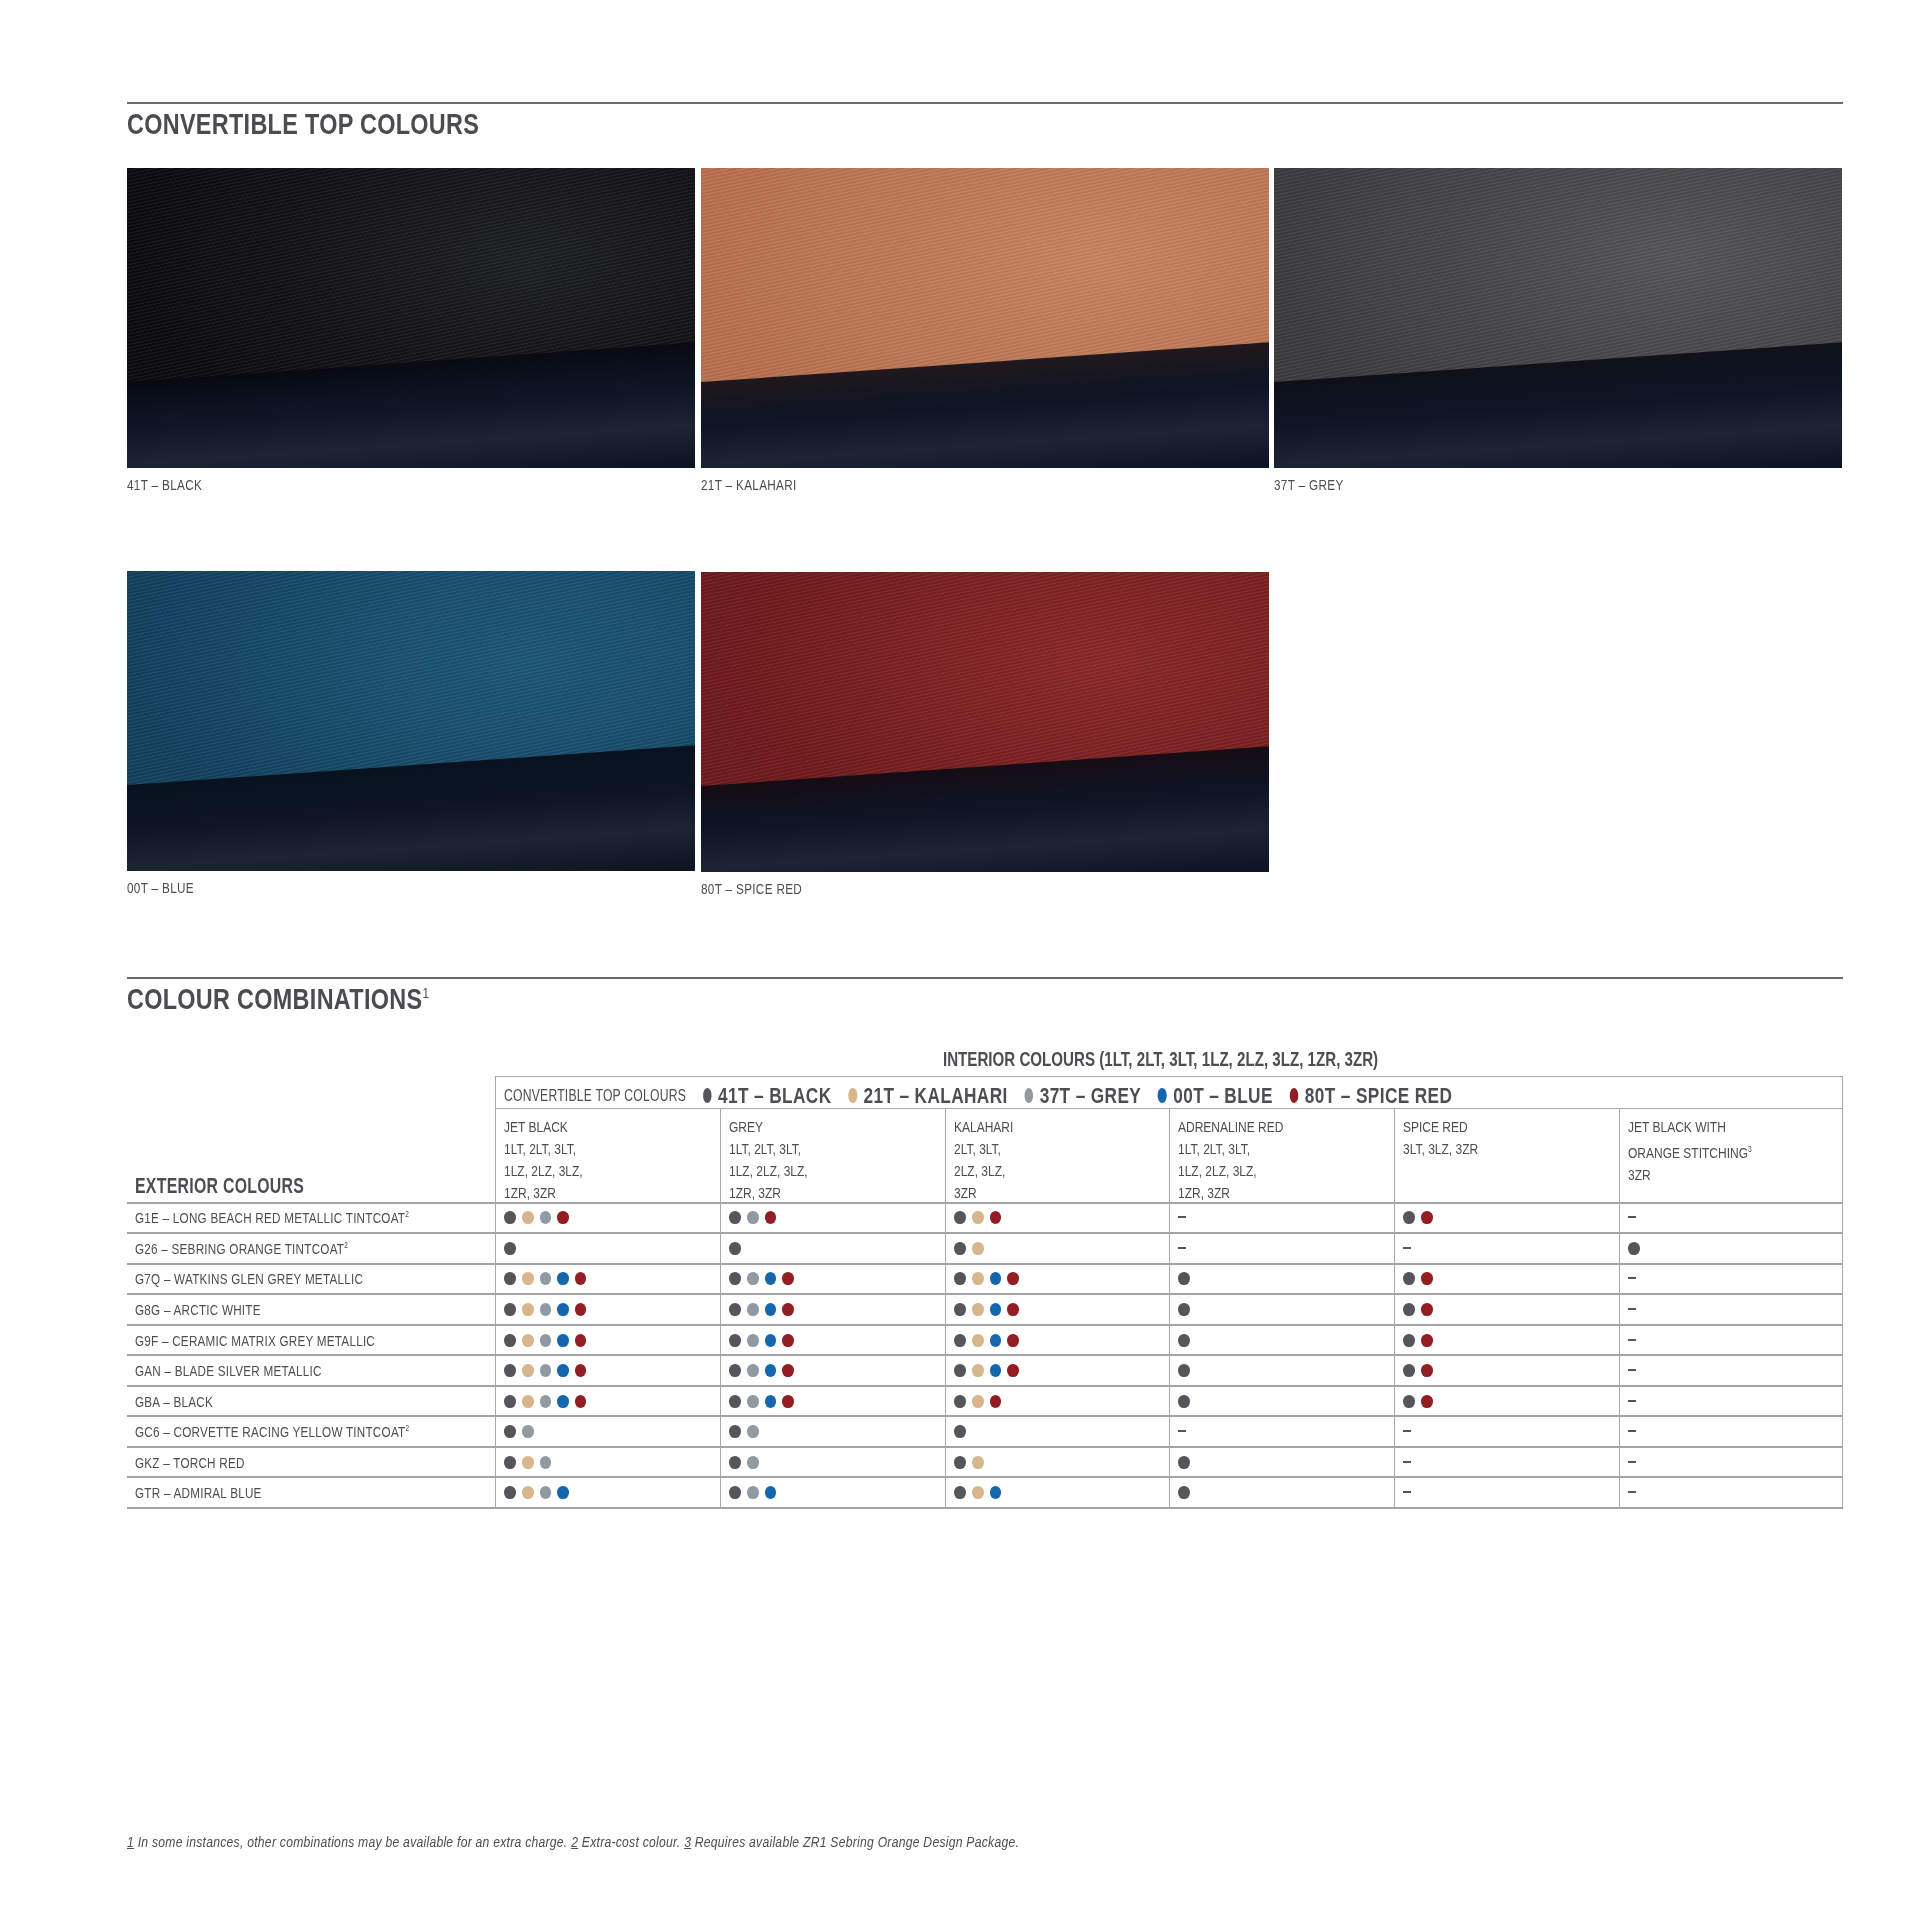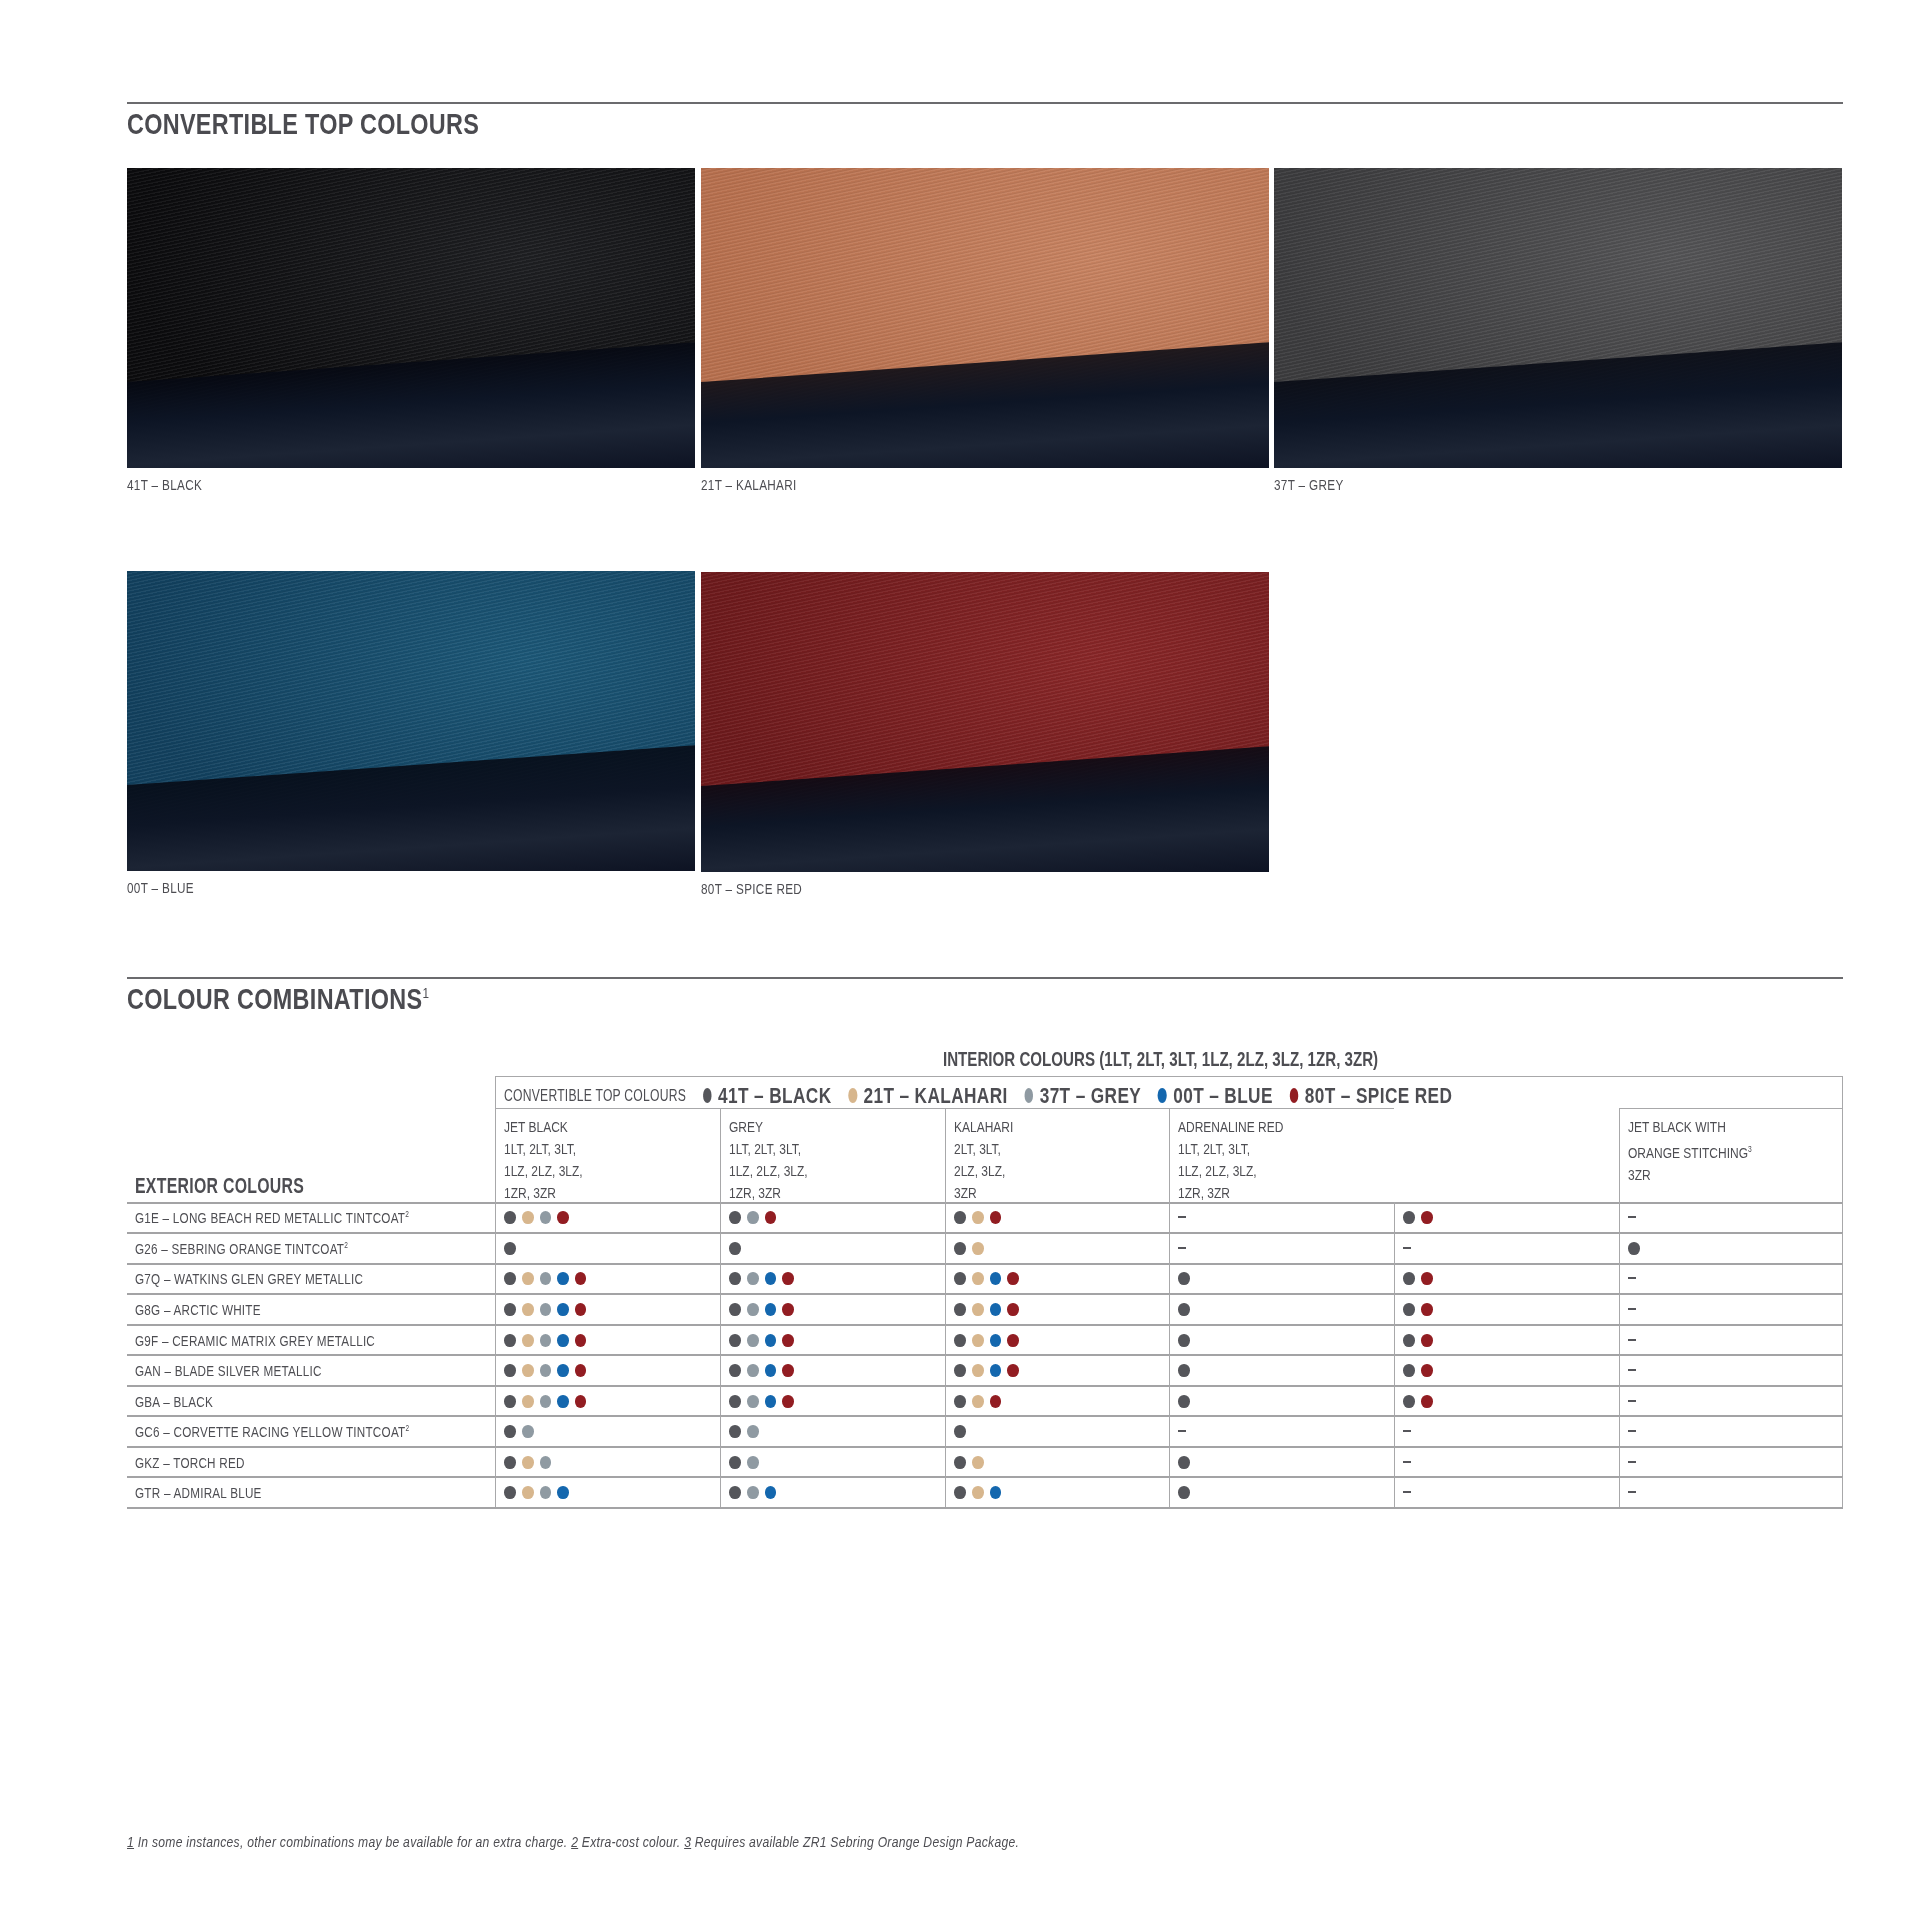--- a/index.html
+++ b/index.html
@@ -153,20 +153,26 @@
       </div>
     </div>
     <div class="trim-cell" style="left: 674px; width: 225px;">
       <div class="trim-text">
         <div>ADRENALINE RED</div>
         <div>1LT, 2LT, 3LT,</div>
         <div>1LZ, 2LZ, 3LZ,</div>
         <div>1ZR, 3ZR</div>
       </div>
     </div>
+    <div class="trim-cell" style="left: 899px; width: 225px;">
+      <div class="trim-text">
+        <div>SPICE RED</div>
+        <div>3LT, 3LZ, 3ZR</div>
+      </div>
+    </div>
     <div class="trim-cell last" style="left: 1124px; width: 224px;">
       <div class="trim-text">
         <div>JET BLACK WITH</div>
         <div><span>ORANGE STITCHING</span><sup>3</sup></div>
         <div>3ZR</div>
       </div>
     </div>
   </div>
 
 <div id="table-body">

